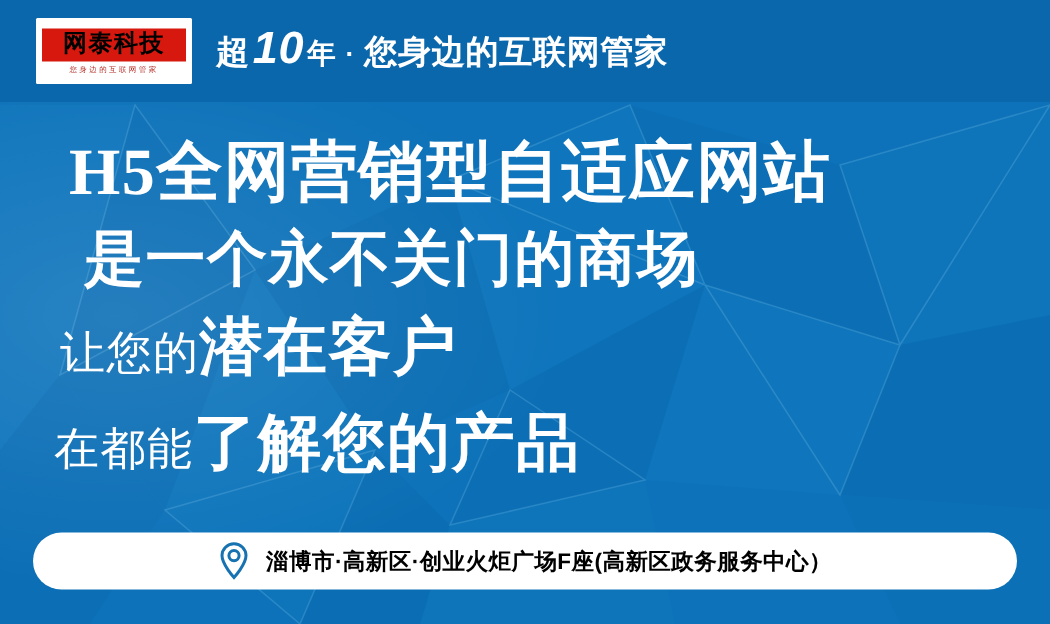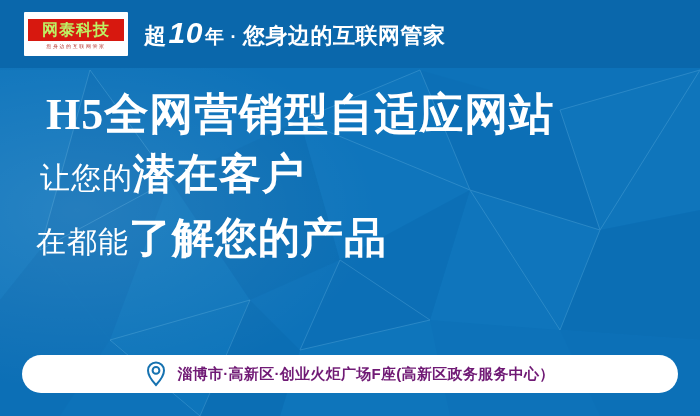--- a/index.html
+++ b/index.html
@@ -27,21 +27,21 @@
     display:flex;align-items:center;
   }
   .logo{
     margin-left:24px;width:104px;height:44px;background:#ffffff;
     display:flex;flex-direction:column;align-items:center;justify-content:center;
     border-radius:1px;
   }
   .logo-mark{
     width:96px;height:22px;background:#d7180f;
     display:flex;align-items:center;justify-content:center;
-    color:#bef264;font-size:16px;font-weight:bold;letter-spacing:1px;
+    color:#000000;font-size:16px;font-weight:bold;letter-spacing:1px;
     line-height:22px;
   }
   .logo-sub{
     width:96px;margin-top:2px;text-align:center;
     font-size:5px;color:#b5322a;letter-spacing:1.6px;
     white-space:nowrap;overflow:hidden;
   }
   .tagline{
     margin-left:16px;color:#ffffff;font-size:22px;font-weight:bold;
     letter-spacing:.5px;white-space:nowrap;display:flex;align-items:baseline;
@@ -66,21 +66,21 @@
   .tx-bold{font-size:42px;font-weight:bold;letter-spacing:1px;text-align:right;}
 
   
   .footer{
     position:absolute;left:22px;top:355px;width:656px;height:38px;
     background:#ffffff;border-radius:19px;
     display:flex;align-items:center;justify-content:center;
   }
   .pin{margin-right:10px;display:block;}
   .addr{
-    color:#701a75;font-size:15px;font-weight:bold;letter-spacing:.3px;
+    color:#000000;font-size:15px;font-weight:bold;letter-spacing:.3px;
     white-space:nowrap;
   }
 </style>
 </head>
 <body>
 
 <div class="banner">
 
   <svg class="facets" viewBox="0 0 700 416" preserveAspectRatio="none">
     <rect x="0" y="0" width="700" height="416" fill="#0d72b9"></rect>
@@ -124,20 +124,21 @@
       <span class="tag-small">年</span>
       <span class="tag-dot">·</span>
       <span>您身边的互联网管家</span>
     </div>
   </div>
 
   <div class="headline">
 
     <div class="line l1">H5全网营销型自适应网站</div>
 
+    <div class="line l2">是一个永不关门的商场</div>
 
     <div class="line l3">
       <span class="tx-light">让您的</span>
       <span class="tx-bold">潜在客户</span>
     </div>
 
     <div class="line l4">
       <span class="tx-light">在</span>
       <span class="tx-light">都能</span>
       <span class="tx-bold">了解您的产品</span>

